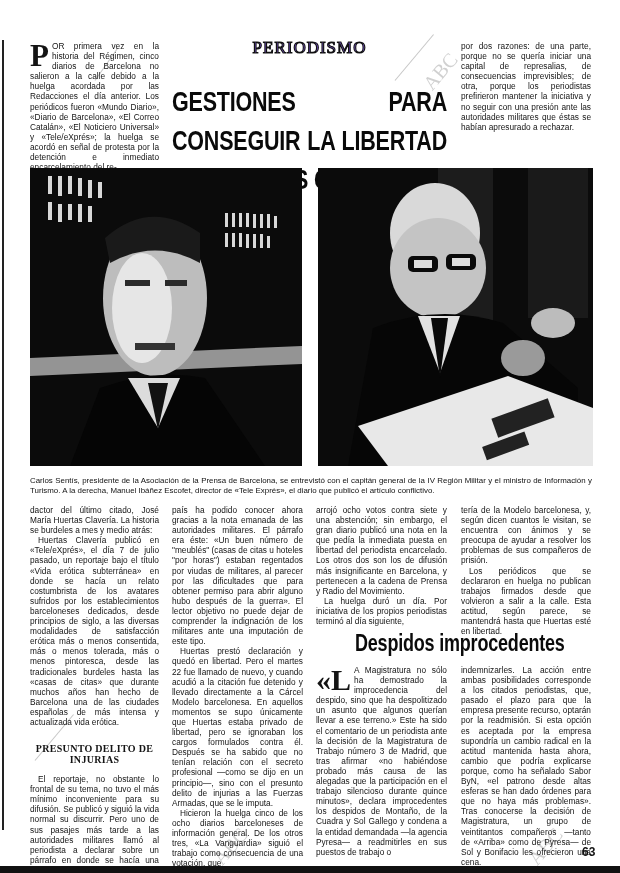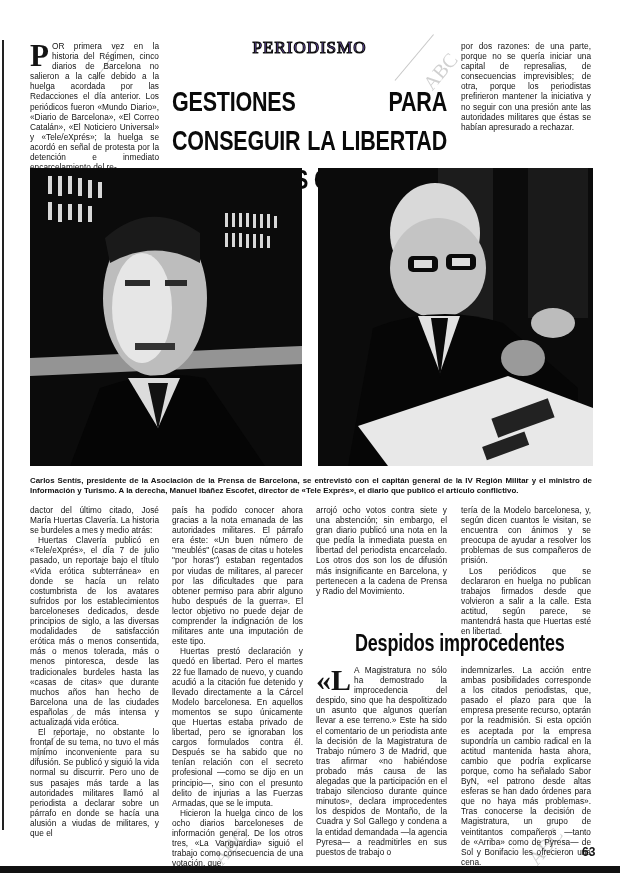--- a/index.html
+++ b/index.html
@@ -19,21 +19,21 @@
     color: #8b5cf6; -webkit-text-stroke: 1.2px #111; text-stroke: 1.2px #111;
   }
   .headline {
     position: absolute; left: 172px; top: 82px; width: 275px;
     font-family: "Liberation Sans", sans-serif; font-weight: bold; font-size: 21.5px; line-height: 30px;
     letter-spacing: -0.2px; transform: scaleY(1.3); transform-origin: top left; text-align: justify; color: #0a0a0a;
   }
   .photo { position: absolute; background: #0b0b0b; overflow: hidden; }
   .caption {
     position: absolute; left: 30px; top: 476px; width: 562px; font-size: 7.9px; line-height: 9.6px;
-    font-weight: bold; text-align: justify; color: #111;
+    font-weight: normal; text-align: justify; color: #111;
   }
   .subhead {
     text-align: center; font-family: "Liberation Serif", serif; font-weight: bold; font-size: 10px;
     line-height: 11px; margin: 16px 0 9px 0; letter-spacing: 0.3px;
   }
   .section-head {
     position: absolute; left: 355px; top: 630px; width: 225px;
     font-family: "Liberation Sans", sans-serif; font-weight: bold; font-size: 18px; letter-spacing: -0.2px;
     transform: scaleY(1.3); transform-origin: top left; color: #0a0a0a;
   }
@@ -129,31 +129,33 @@
     <ellipse cx="205" cy="190" rx="22" ry="18" fill="#9a9a9a"></ellipse>
     <ellipse cx="235" cy="155" rx="22" ry="15" fill="#bcbcbc"></ellipse>
   </svg>
 </div>
 
 <div class="caption">Carlos Sentís, presidente de la Asociación de la Prensa de Barcelona, se entrevistó con el capitán general de la IV Región Militar y el ministro de Información y Turismo. A la derecha, Manuel Ibáñez Escofet, director de «Tele Exprés», el diario que publicó el artículo conflictivo.</div>
 
 <div class="col" style="left:30px;top:505px;width:129px;">
   <p class="first">dactor del último citado, José María Huertas Clavería. La historia se burdeles a mes y medio atrás:</p>
   <p>Huertas Clavería publicó en «Tele/eXprés», el día 7 de julio pasado, un reportaje bajo el título «Vida erótica subterránea» en donde se hacía un relato costumbrista de los avatares sufridos por los establecimientos barceloneses dedicados, desde principios de siglo, a las diversas modalidades de satisfacción erótica más o menos consentida, más o menos tolerada, más o menos pintoresca, desde las tradicionales burdeles hasta las «casas de citas» que durante muchos años han hecho de Barcelona una de las ciudades españolas de más intensa y actualizada vida erótica.</p>
+  <div class="subhead">PRESUNTO DELITO DE INJURIAS</div>
   <p>El reportaje, no obstante lo frontal de su tema, no tuvo el más mínimo inconveniente para su difusión. Se publicó y siguió la vida normal su discurrir. Pero uno de sus pasajes más tarde a las autoridades militares llamó al periodista a declarar sobre un párrafo en donde se hacía una alusión a viudas de militares, y que el</p>
 </div>
 
 <div class="col" style="left:172px;top:505px;width:131px;">
   <p class="first">país ha podido conocer ahora gracias a la nota emanada de las autoridades militares. El párrafo era éste: «Un buen número de "meublés" (casas de citas u hoteles "por horas") estaban regentados por viudas de militares, al parecer por las dificultades que para obtener permiso para abrir alguno hubo después de la guerra». El lector objetivo no puede dejar de comprender la indignación de los militares ante una imputación de este tipo.</p>
   <p>Huertas prestó declaración y quedó en libertad. Pero el martes 22 fue llamado de nuevo, y cuando acudió a la citación fue detenido y llevado directamente a la Cárcel Modelo barcelonesa. En aquellos momentos se supo únicamente que Huertas estaba privado de libertad, pero se ignoraban los cargos formulados contra él. Después se ha sabido que no tenían relación con el secreto profesional —como se dijo en un principio—, sino con el presunto delito de injurias a las Fuerzas Armadas, que se le imputa.</p>
   <p>Hicieron la huelga cinco de los ocho diarios barceloneses de información general. De los otros tres, «La Vanguardia» siguió el trabajo como consecuencia de una votación, que</p>
 </div>
 
 <div class="col" style="left:316px;top:505px;width:131px;">
   <p class="first">arrojó ocho votos contra siete y una abstención; sin embargo, el gran diario publicó una nota en la que pedía la inmediata puesta en libertad del periodista encarcelado. Los otros dos son los de difusión más insignificante en Barcelona, y pertenecen a la cadena de Prensa y Radio del Movimiento.</p>
+  <p>La huelga duró un día. Por iniciativa de los propios periodistas terminó al día siguiente,</p>
 </div>
 
 <div class="col" style="left:461px;top:505px;width:130px;">
   <p class="first">tería de la Modelo barcelonesa, y, según dicen cuantos le visitan, se encuentra con ánimos y se preocupa de ayudar a resolver los problemas de sus compañeros de prisión.</p>
   <p>Los periódicos que se declararon en huelga no publican trabajos firmados desde que volvieron a salir a la calle. Esta actitud, según parece, se mantendrá hasta que Huertas esté en libertad.</p>
 </div>
 
 <div class="section-head">Despidos improcedentes</div>
 
 <div class="col" style="left:316px;top:665px;width:131px;">

